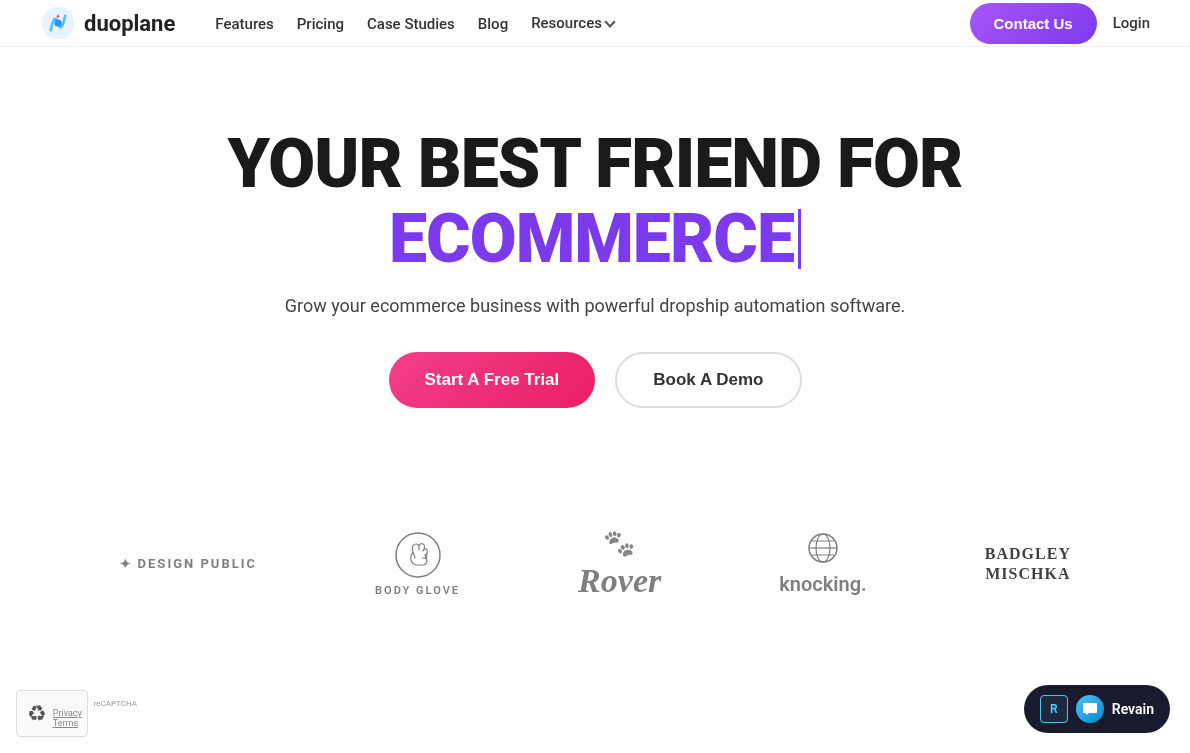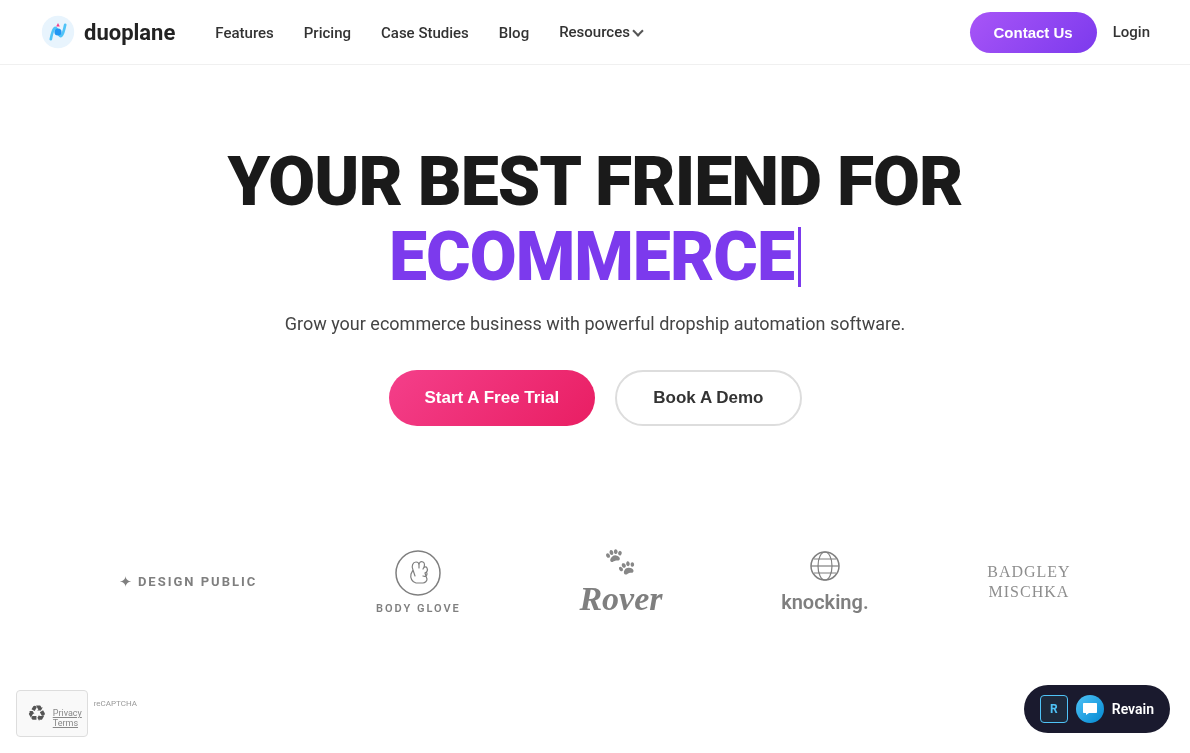--- a/index.html
+++ b/index.html
@@ -4,21 +4,21 @@
   <style>
     * { margin: 0; padding: 0; box-sizing: border-box; }
     body { font-family: -apple-system, BlinkMacSystemFont, 'Segoe UI', Roboto, sans-serif; background: #fff; width: 1190px; min-height: 753px; overflow-x: hidden; }
 
     
     .navbar {
       display: flex;
       align-items: center;
       justify-content: space-between;
       padding: 0 40px;
-      height: 65px;
+      height: 47px;
       border-bottom: 1px solid #f0f0f0;
       background: #fff;
     }
     .navbar-left {
       display: flex;
       align-items: center;
       gap: 40px;
     }
     .logo {
       display: flex;
@@ -31,21 +31,21 @@
       height: 36px;
     }
     .logo-text {
       font-size: 22px;
       font-weight: 700;
       color: #222;
     }
     .nav-links {
       display: flex;
       align-items: center;
-      gap: 30px;
+      gap: 23px;
       list-style: none;
     }
     .nav-links a {
       text-decoration: none;
       color: #333;
       font-size: 15px;
       font-weight: 500;
     }
     .nav-links .resources-link {
       display: flex;
@@ -374,21 +374,21 @@
       <circle cx="16" cy="16" r="14" fill="none" stroke="#555" stroke-width="1.5"></circle>
       <ellipse cx="16" cy="16" rx="7" ry="14" fill="none" stroke="#555" stroke-width="1.2"></ellipse>
       <line x1="2" y1="16" x2="30" y2="16" stroke="#555" stroke-width="1.2"></line>
       <line x1="5" y1="9" x2="27" y2="9" stroke="#555" stroke-width="1"></line>
       <line x1="5" y1="23" x2="27" y2="23" stroke="#555" stroke-width="1"></line>
     </svg>
     <span style="font-size:20px; font-weight:600; color:#555;">knocking.</span>
   </div>
 
   <div class="logo-brand">
-    <span class="badgley-text" style="font-size:16px; font-weight:400; color:#ef4444; text-align:center; letter-spacing:1px; line-height:1.2; font-family: Georgia, serif;">BADGLEY<br>MISCHKA</span>
+    <span class="badgley-text" style="font-size:16px; font-weight:700; color:#000000; text-align:center; letter-spacing:1px; line-height:1.2; font-family: Georgia, serif;">BADGLEY<br>MISCHKA</span>
   </div>
 
 </section>
 
 <div class="recaptcha-badge">
   <span class="recaptcha-icon">♻</span>
   <div class="recaptcha-links">
     <span style="font-size:8px; color:#999;padding-left:41px;">reCAPTCHA</span>
     <span style="cursor:pointer; text-decoration:underline;">Privacy</span>
     <span style="cursor:pointer; text-decoration:underline;">Terms</span>

